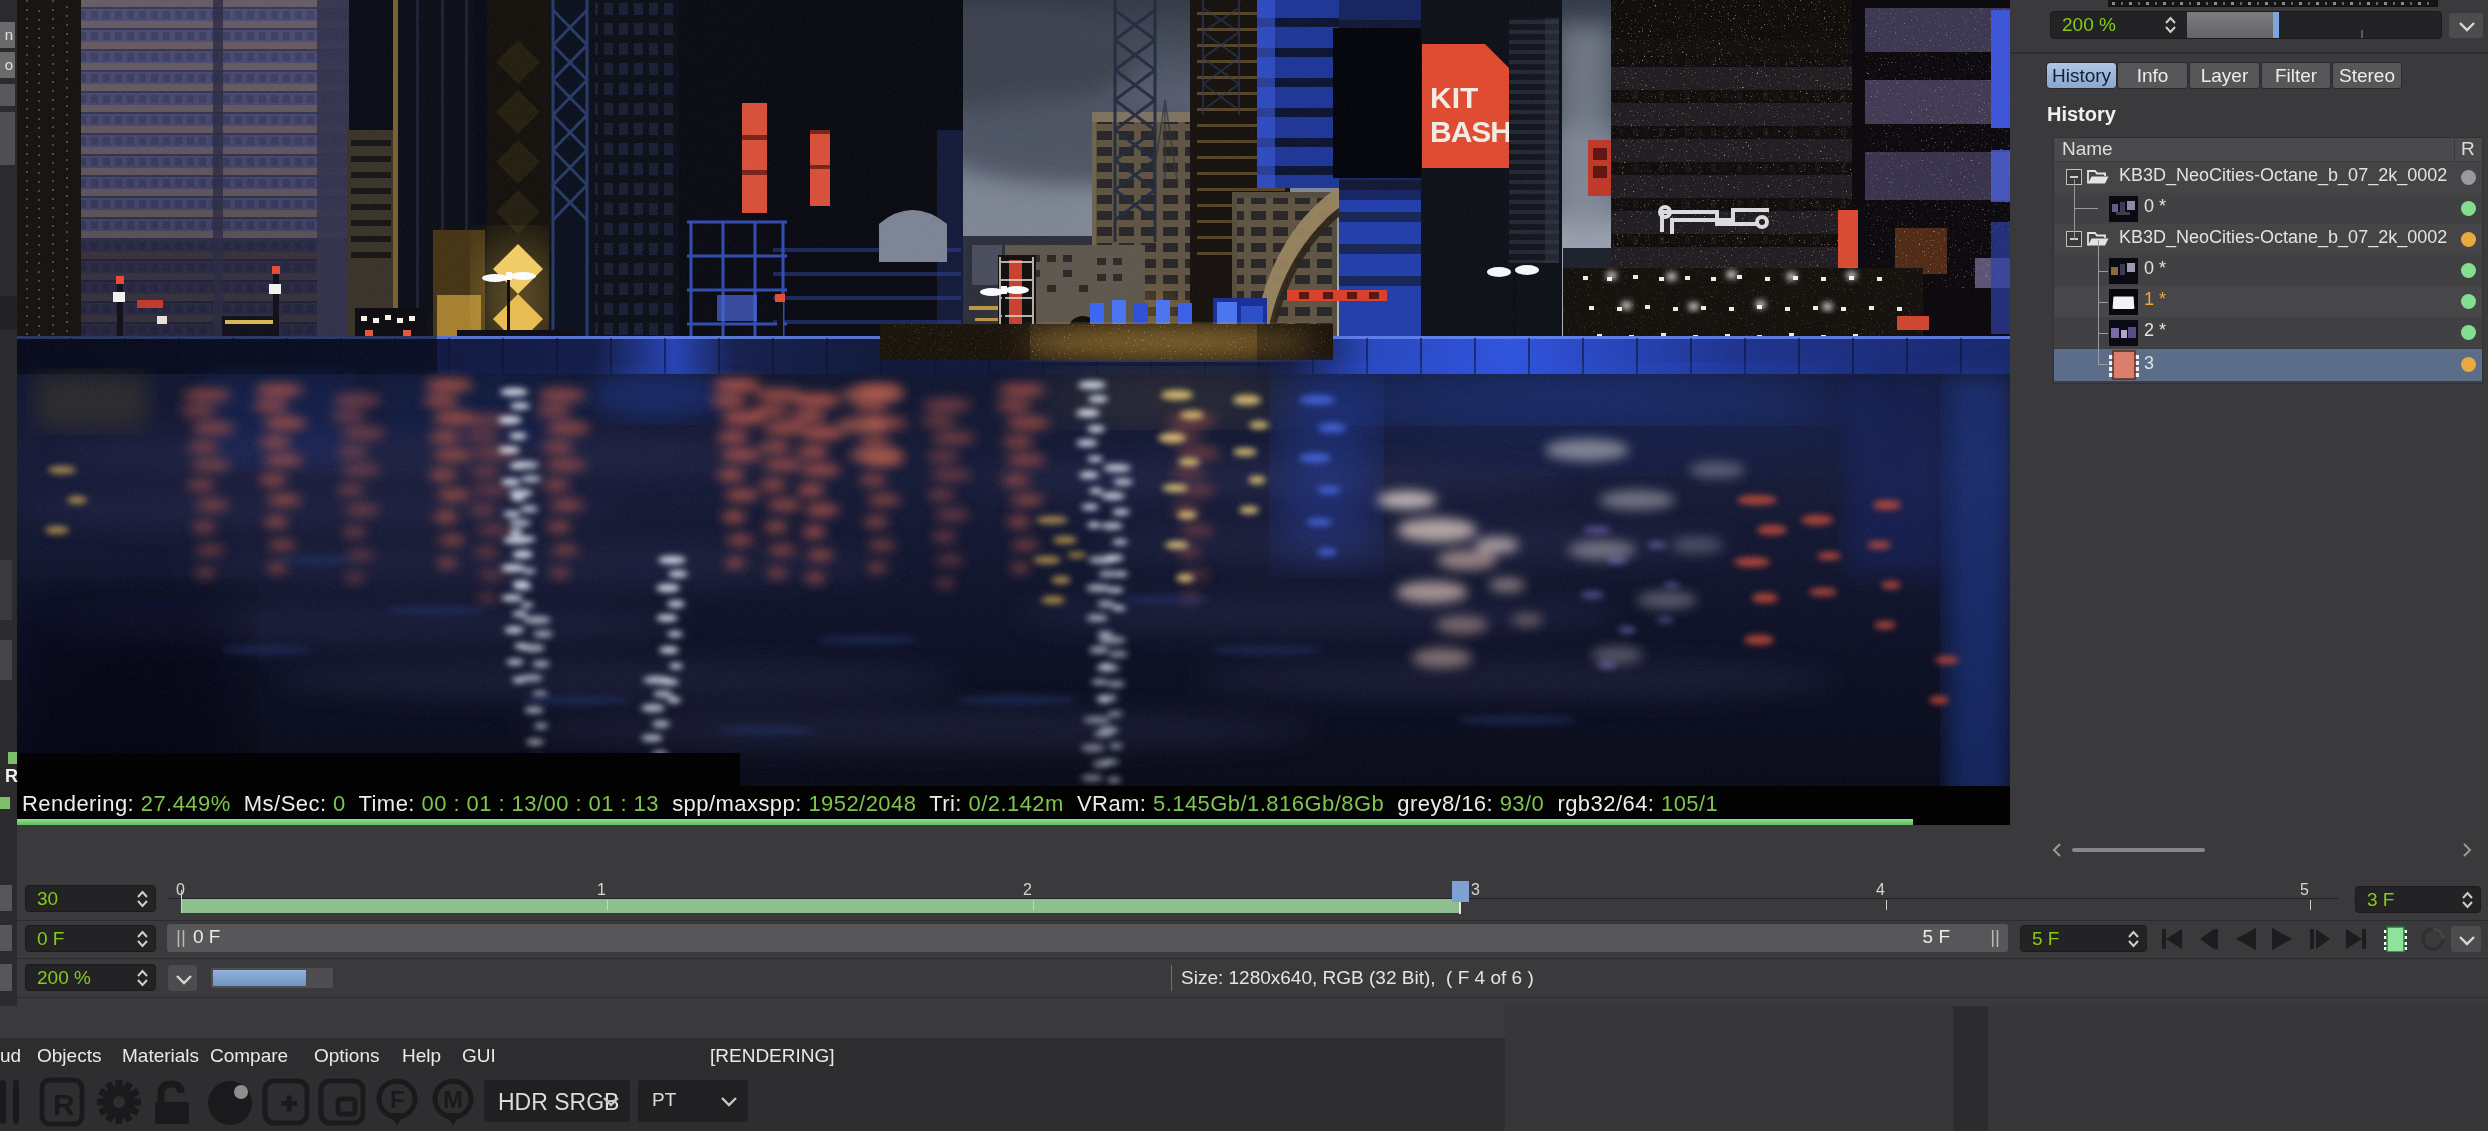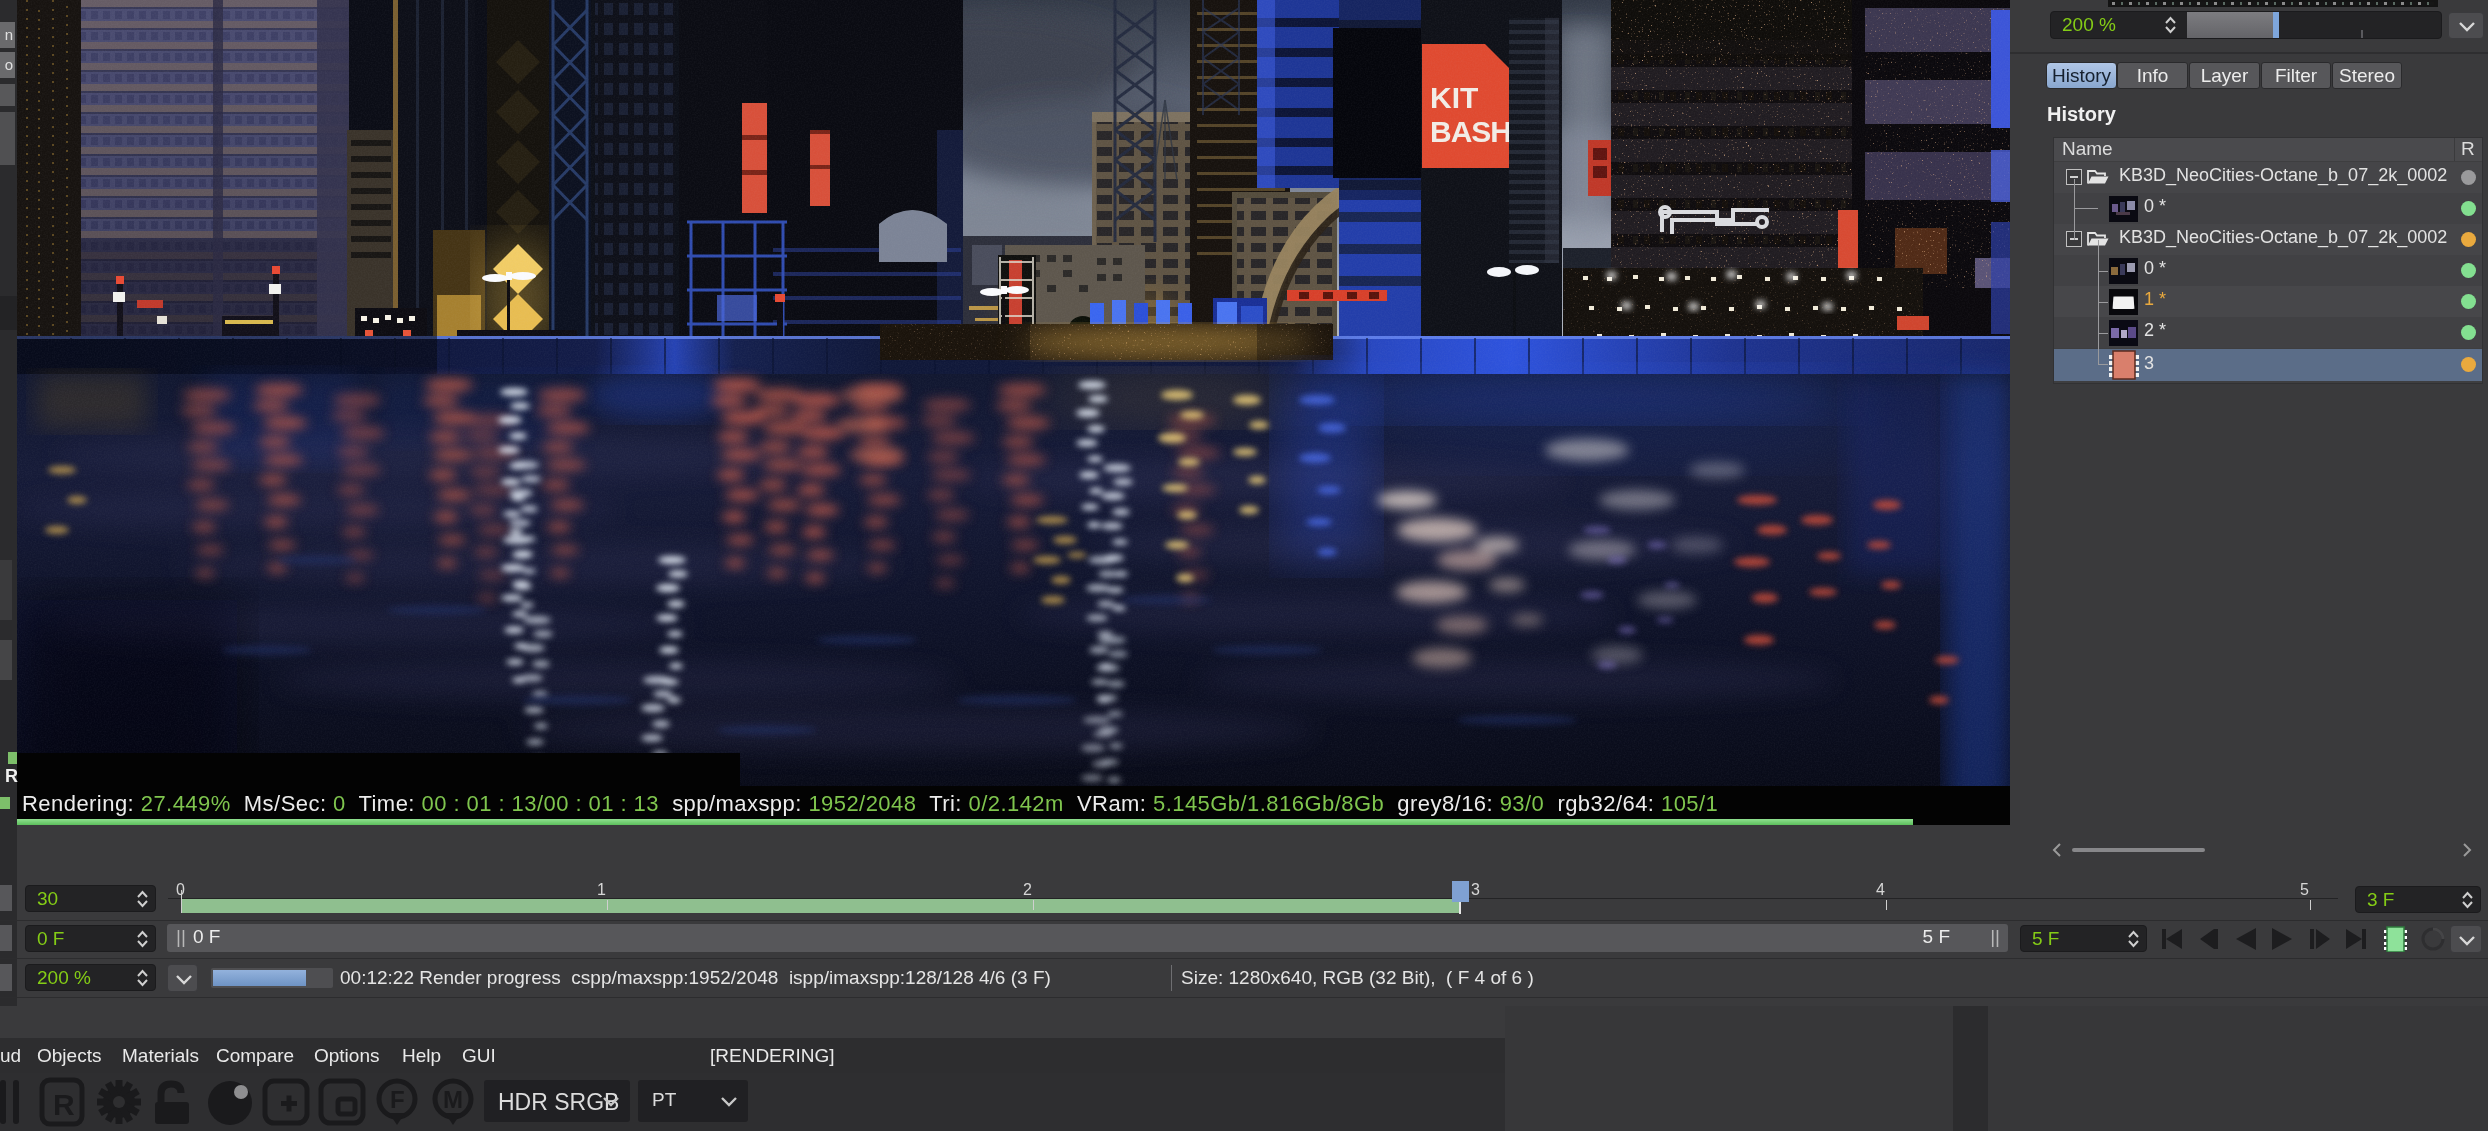--- a/index.html
+++ b/index.html
@@ -1062,30 +1062,29 @@
         </svg>
     </div>
     <div class="ddbtn" style="left:167px;top:104px;width:31px;height:28px;">
       <svg style="position:absolute;left:7px;top:9px;" width="18" height="11" viewBox="0 0 18 11">
           <path d="M2 2 L9 9 L16 2" fill="none" stroke="#d8d8d8" stroke-width="2.4"></path>
         </svg>
     </div>
     <div class="abs" style="left:211px;top:108px;width:122px;height:20px;background:#4e4e51;border-radius:2px;">
       <div class="abs" style="left:2px;top:2px;width:93px;height:16px;background:linear-gradient(#93b2dc,#6e93c4);"></div>
     </div>
-    <div class="abs" style="left:340px;top:107px;color:#e4e4e4;font-size:19px;white-space:nowrap;">00:12:22 Render progress&nbsp;&nbsp;cspp/maxspp:1952/2048&nbsp;&nbsp;ispp/imaxspp:128/128 4/6 (3 F)</div>
     <div class="abs" style="left:1171px;top:105px;width:1px;height:26px;background:#6e6e71;"></div>
     <div class="abs" style="left:1181px;top:107px;color:#e4e4e4;font-size:19px;white-space:nowrap;">Size: 1280x640, RGB (32 Bit),&nbsp; ( F 4 of 6 )</div>
   </div>
 
   <div id="menubar" class="abs">
     <span class="mi" style="left:0px;">ud</span>
     <span class="mi" style="left:37px;text-align:right;">Objects</span>
     <span class="mi" style="left:122px;">Materials</span>
-    <span class="mi" style="left:216px;">Compare</span>
+    <span class="mi" style="left:210px;">Compare</span>
     <span class="mi" style="left:314px;">Options</span>
     <span class="mi" style="left:402px;">Help</span>
     <span class="mi" style="left:462px;">GUI</span>
     <span class="mi" style="left:710px;">[RENDERING]</span>
   </div>
   <div id="toolbar" class="abs">
     <svg class="abs" style="left:0;top:0;" width="480" height="58" viewBox="0 0 480 58">
       <g fill="#1a1a1c">
         <rect x="0" y="7" width="6" height="44" rx="3"></rect>
         <rect x="13" y="7" width="6" height="44" rx="3"></rect>

